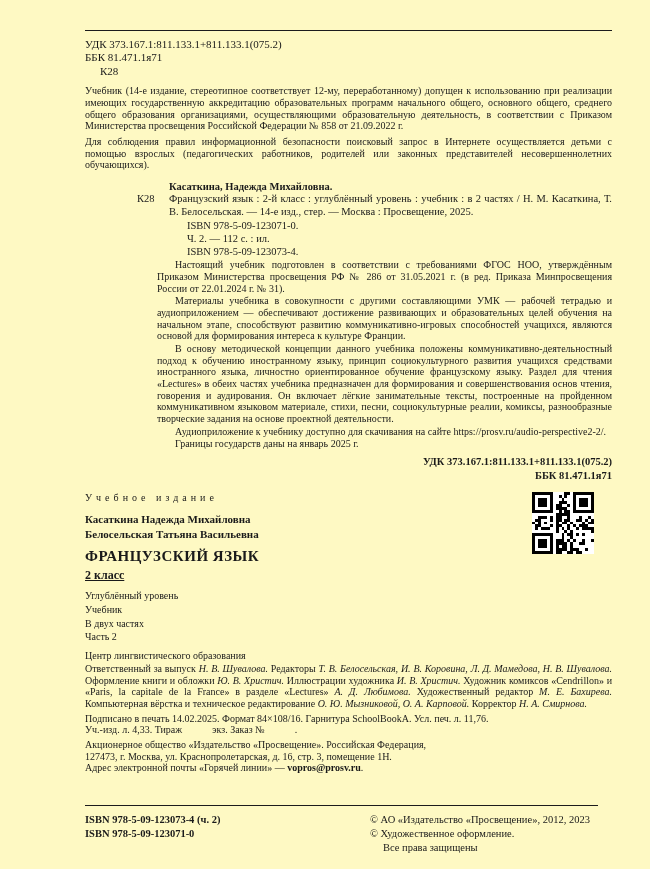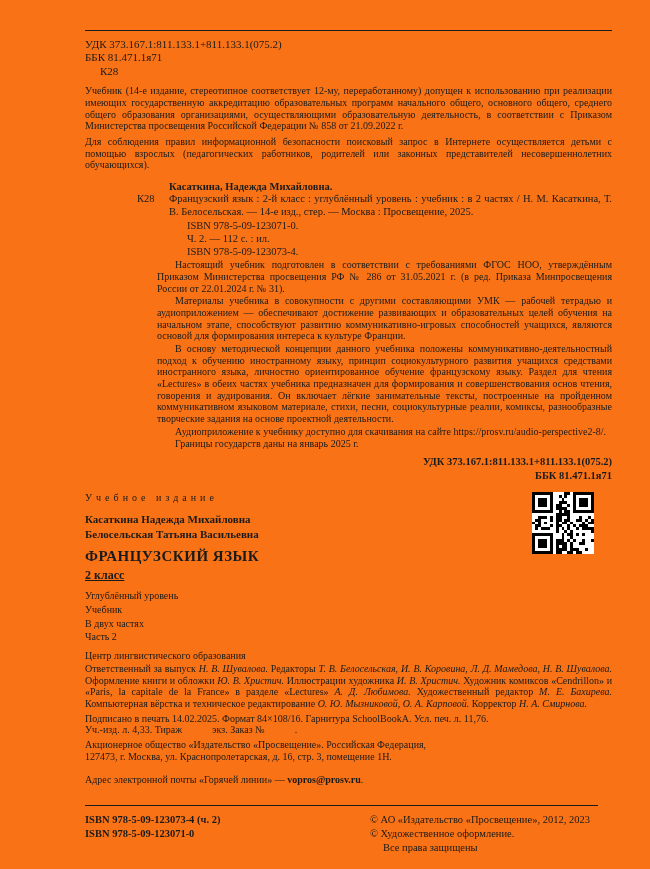--- a/index.html
+++ b/index.html
@@ -3,21 +3,21 @@
 <meta charset="utf-8">
 <title>Imprint page</title>
 <style>
   html,body{margin:0;padding:0;}
   body{
     width:650px;height:869px;background:#ffffff;
     font-family:"Liberation Serif","DejaVu Serif",serif;
     color:#1a1a1a;
     -webkit-font-smoothing:antialiased;
   }
-  .page{position:relative;width:650px;height:869px;padding:30px 38px 0 85px;box-sizing:border-box;overflow:hidden;background:#f97316;}
+  .page{position:relative;width:650px;height:869px;padding:30px 38px 0 85px;box-sizing:border-box;overflow:hidden;background:#fef9c3;}
   p{margin:0;}
   .rule{height:0;border:0;border-top:1.6px solid #1c1c1c;margin:0 0 7px;}
   .head{font-size:11px;line-height:1.22;margin-bottom:7px;}
   .head .k-code{margin-left:15px;}
   .small{font-size:10px;line-height:1.17;}
   .just{text-align:justify;}
   .notice{margin-bottom:4px;}
   .notice2{margin-bottom:9px;}
 
   .card{margin-left:52px;}
@@ -38,21 +38,21 @@
   .ed-title{font-size:15px;font-weight:bold;margin:7px 0 3px;letter-spacing:.5px;}
   .ed-grade{font-size:12px;font-weight:bold;margin-bottom:6px;text-decoration:underline;}
   .ed-line{font-size:10px;line-height:1.38;}
 
   .center-name{margin-top:6px;}
   .credits{margin-top:1px;}
   .it{font-style:italic;}
   .bd{font-weight:bold;}
   .print-block{margin-top:3px;}
   .pub-block{margin-top:3px;}
-  .email-line{margin-top:12px;}
+  .email-line{margin-top:0;}
 
   .bottom-wrap{position:absolute;left:85px;right:52px;bottom:14px;}
   .bottom-rule{border:0;border-top:1.6px solid #1c1c1c;height:0;margin:0 0 7px;}
   .bottom{display:flex;justify-content:space-between;align-items:flex-start;font-size:10.5px;line-height:1.32;}
   .isbns p{font-weight:bold;}
   .copyrights{min-width:228px;}
   .copyrights .ind2{padding-left:13px;}
 </style>
 </head>
 <body>
@@ -78,21 +78,21 @@
         <p class="descr just">Французский язык : 2-й класс : углублённый уровень : учебник : в 2 частях / Н. М. Касаткина, Т. В. Белосельская. — 14-е изд., стер. — Москва : Просвещение, 2025.</p>
         <p class="ind">ISBN 978-5-09-123071-0.</p>
         <p class="ind">Ч. 2. — 112 с. : ил.</p>
         <p class="ind">ISBN 978-5-09-123073-4.</p>
       </div>
     </div>
 
     <p class="small just annot">Настоящий учебник подготовлен в соответствии с требованиями ФГОС НОО, утверждённым Приказом Министерства просвещения РФ № 286 от 31.05.2021 г. (в ред. Приказа Минпросвещения России от 22.01.2024 г. № 31).</p>
     <p class="small just annot">Материалы учебника в совокупности с другими составляющими УМК — рабочей тетрадью и аудиоприложением — обеспечивают достижение развивающих и образовательных целей обучения на начальном этапе, способствуют развитию коммуникативно-игровых способностей учащихся, являются основой для формирования интереса к культуре Франции.</p>
     <p class="small just annot">В основу методической концепции данного учебника положены коммуникативно-деятельностный подход к обучению иностранному языку, принцип социокультурного развития учащихся средствами иностранного языка, личностно ориентированное обучение французскому языку. Раздел для чтения «Lectures» в обеих частях учебника предназначен для формирования и совершенствования основ чтения, говорения и аудирования. Он включает лёгкие занимательные тексты, построенные на пройденном коммуникативном языковом материале, стихи, песни, социокультурные реалии, комиксы, разнообразные творческие задания на основе проектной деятельности.</p>
-    <p class="small just annot">Аудиоприложение к учебнику доступно для скачивания на сайте https://prosv.ru/audio-perspective2-8/.</p>
+    <p class="small just annot">Аудиоприложение к учебнику доступно для скачивания на сайте https://prosv.ru/audio-perspective2-2/.</p>
     <p class="small annot">Границы государств даны на январь 2025 г.</p>
 
     <div class="udk-right">
       <div>УДК 373.167.1:811.133.1+811.133.1(075.2)</div>
       <div>ББК 81.471.1я71</div>
     </div>
   </div>
 
   <div class="edition">
     <div class="qr">

